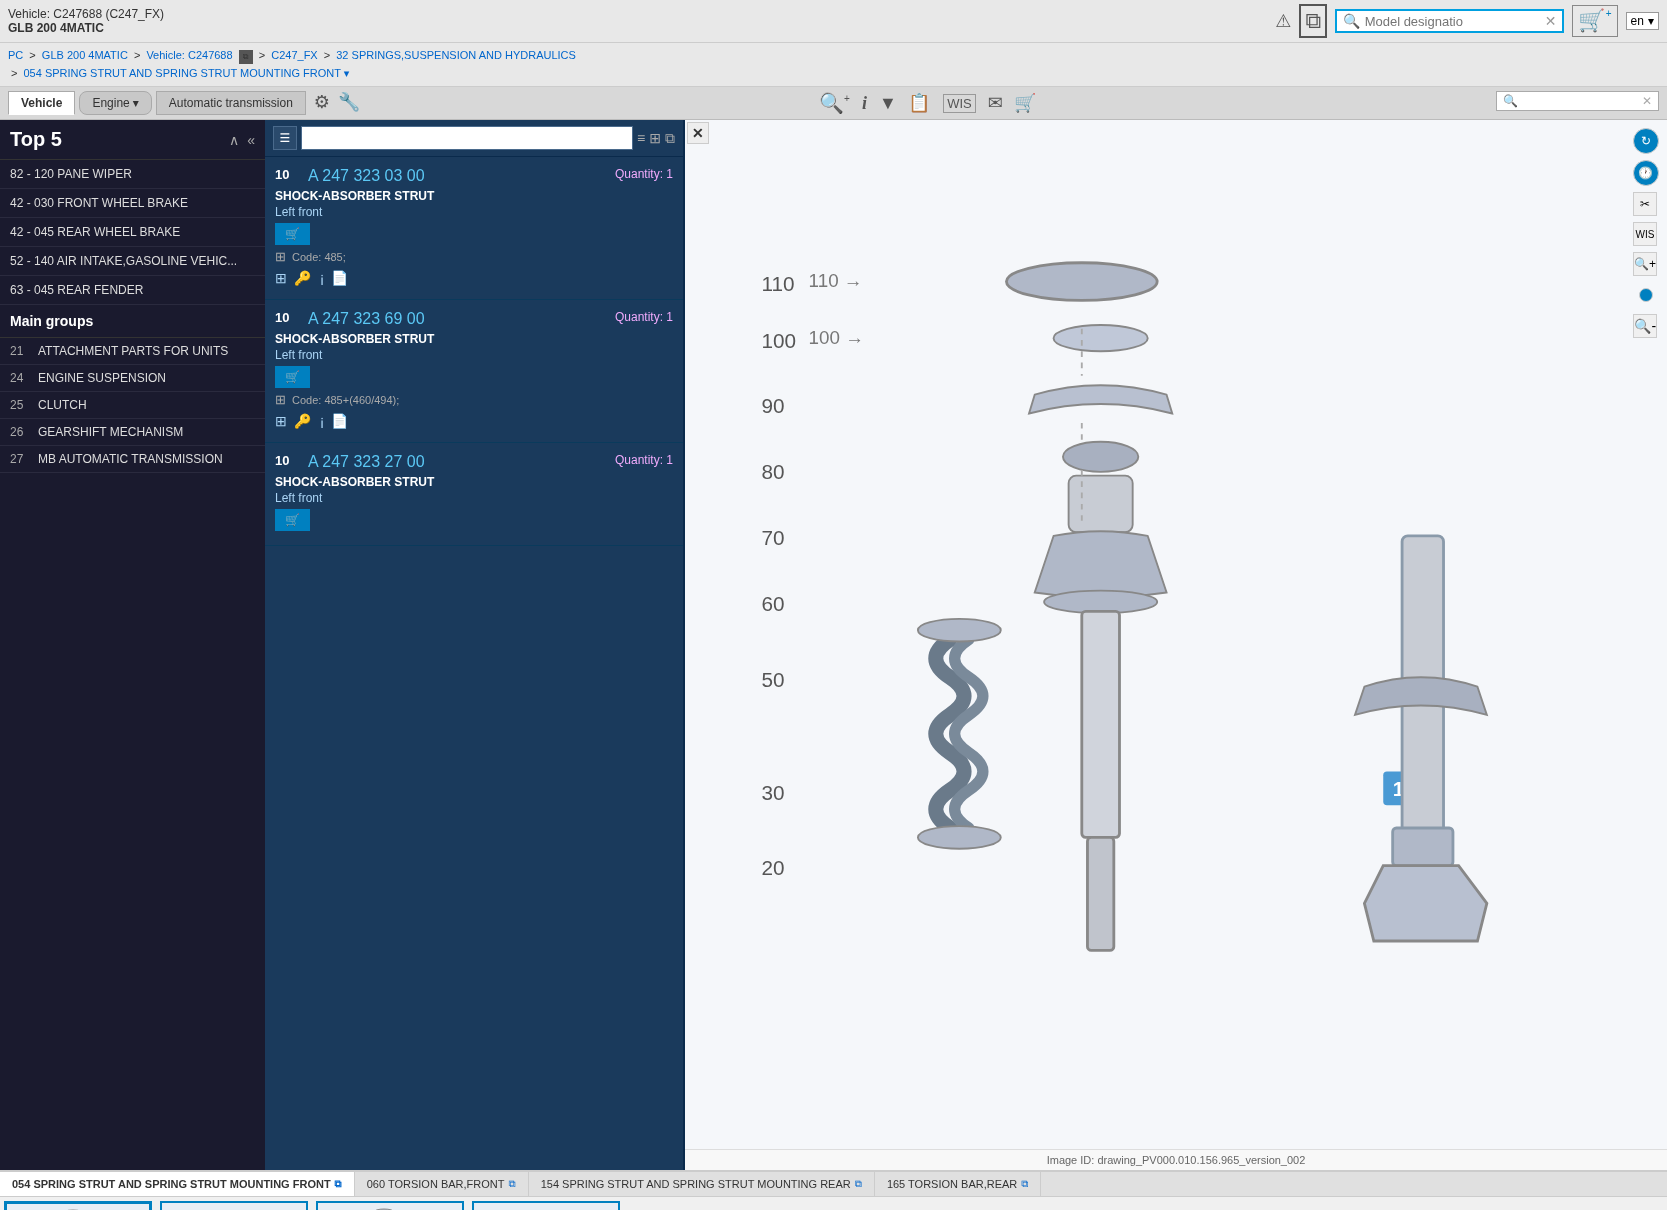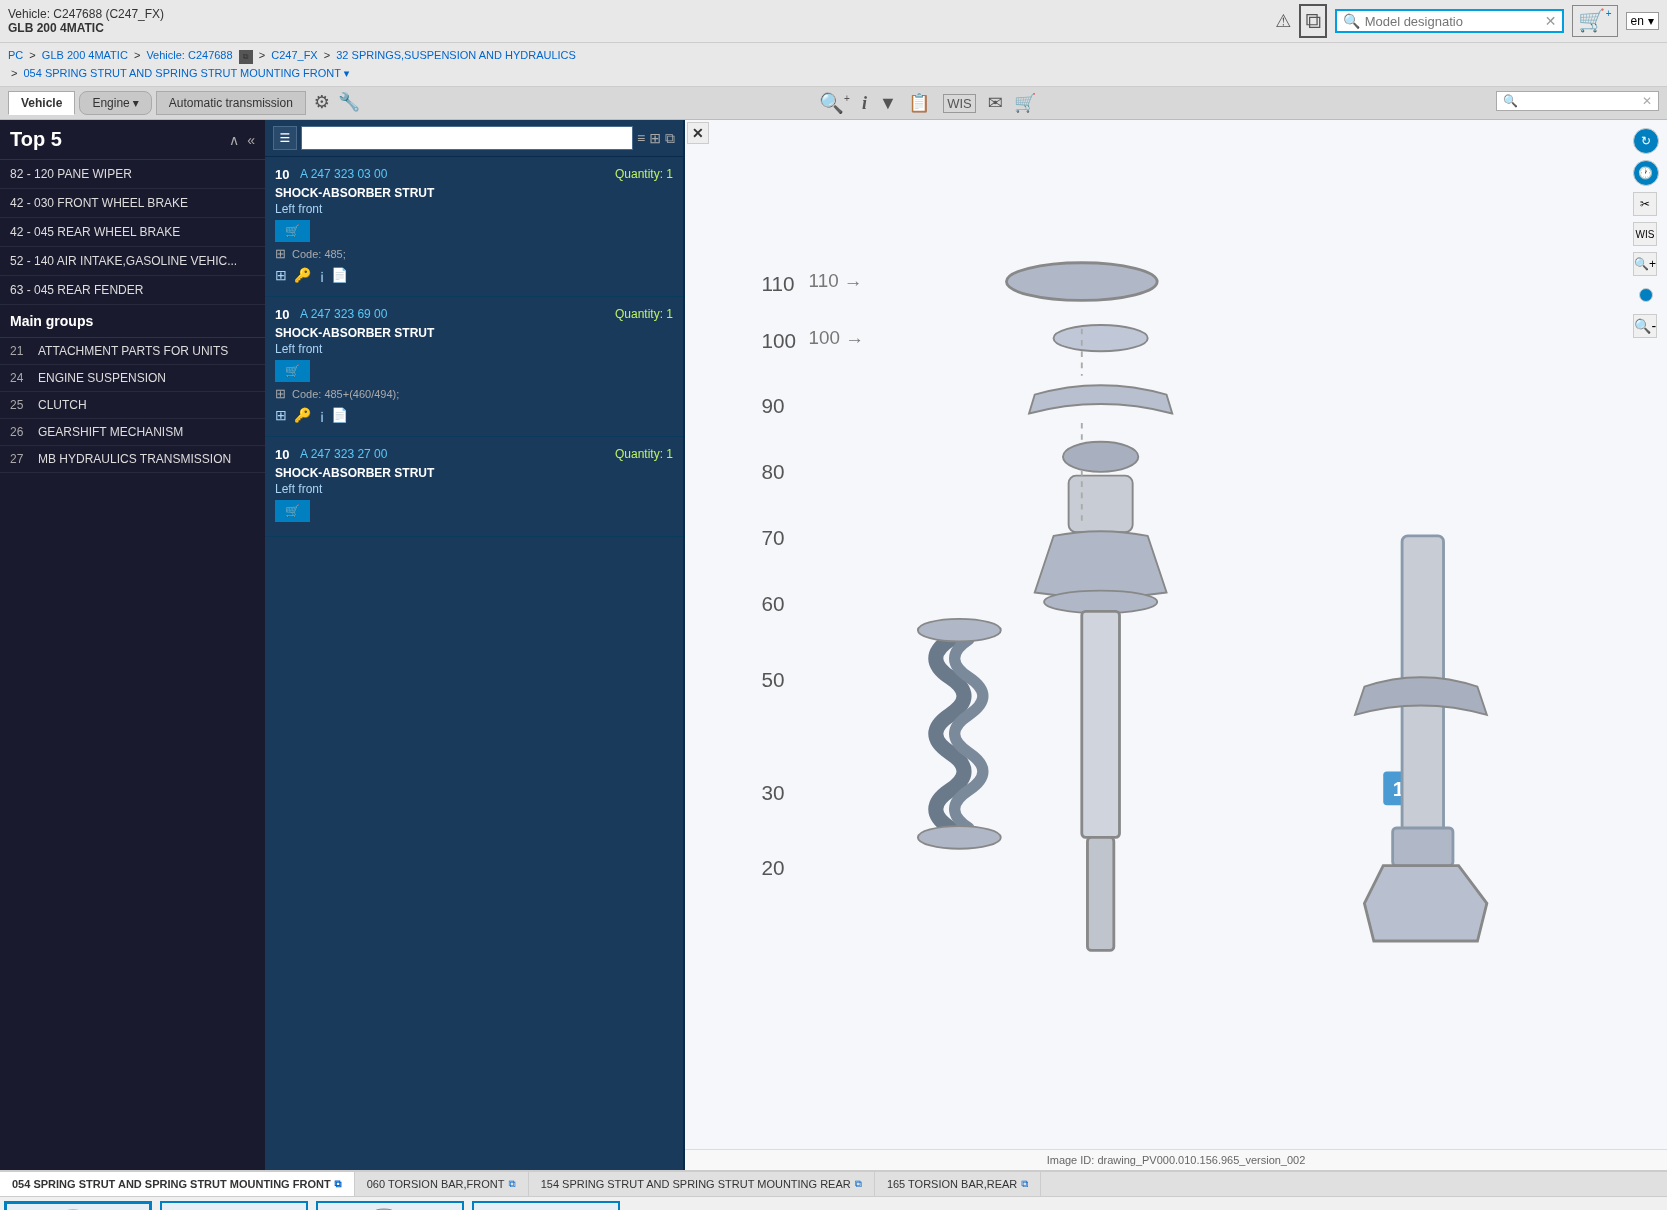--- a/index.html
+++ b/index.html
@@ -48,22 +48,22 @@
     .sidebar-group-num { color: #aaa; min-width: 20px; }
 
     
     .parts-panel { width: 420px; background: #1a3a5c; flex-shrink: 0; display: flex; flex-direction: column; border-right: 2px solid #0a2a4c; }
     .parts-header { background: #1a3a5c; padding: 6px 8px; display: flex; align-items: center; gap: 4px; border-bottom: 1px solid #0a2a4c; }
     .parts-view-icons { display: flex; gap: 4px; font-size: 14px; color: #aaa; cursor: pointer; }
     .parts-list { flex: 1; overflow-y: auto; }
     .part-item { padding: 10px; border-bottom: 1px solid #0a3a5c; background: #1a3a5c; }
     .part-row1 { display: flex; justify-content: space-between; align-items: flex-start; margin-bottom: 4px; }
     .part-num { color: white; font-weight: bold; font-size: 13px; min-width: 25px; }
-    .part-code { color: #5bc8f5; font-size: 12px; flex: 1; margin-left: 0; }
-    .part-qty { color: #bef264; font-size: 12px; white-space: nowrap; }
+    .part-code { color: #5bc8f5; font-size: 16px; flex: 1; margin-left: 8px; }
+    .part-qty { color: #f0abfc; font-size: 12px; white-space: nowrap; }
     .part-name { color: white; font-size: 12px; font-weight: bold; margin: 2px 0; }
     .part-desc { color: #aad4f5; font-size: 12px; margin: 2px 0; }
     .part-code-info { color: #aaa; font-size: 11px; margin: 3px 0; }
     .add-cart-btn { background: #0080c0; color: white; border: none; padding: 4px 10px; cursor: pointer; font-size: 12px; display: flex; align-items: center; gap: 3px; }
     .part-icons { display: flex; gap: 8px; margin-top: 6px; color: #aad4f5; font-size: 14px; }
 
     
     .view-panel { flex: 1; background: white; display: flex; flex-direction: column; position: relative; }
     .view-controls { position: absolute; right: 8px; top: 8px; display: flex; flex-direction: column; gap: 6px; }
     .view-ctrl-btn { width: 24px; height: 24px; background: #f0f0f0; border: 1px solid #ccc; display: flex; align-items: center; justify-content: center; cursor: pointer; font-size: 12px; }
@@ -207,21 +207,21 @@
       <div class="sidebar-group-item">
         <span class="sidebar-group-num">25</span>
         <span>CLUTCH</span>
       </div>
       <div class="sidebar-group-item">
         <span class="sidebar-group-num">26</span>
         <span>GEARSHIFT MECHANISM</span>
       </div>
       <div class="sidebar-group-item">
         <span class="sidebar-group-num">27</span>
-        <span>MB HYDRAULICS TRANSMISSION</span>
+        <span>MB AUTOMATIC TRANSMISSION</span>
       </div>
     </div>
   </div>
 
   <div class="parts-panel">
     <div class="parts-header">
       <div style="width:24px; height:24px; background:#2a4a6c; border:1px solid #4a6a8c; display:flex; align-items:center; justify-content:center; cursor:pointer;">
         <span style="color:white; font-size:12px;">☰</span>
       </div>
       <div style="flex:1; background:white; height:24px; border:1px solid #4a6a8c;"></div>

